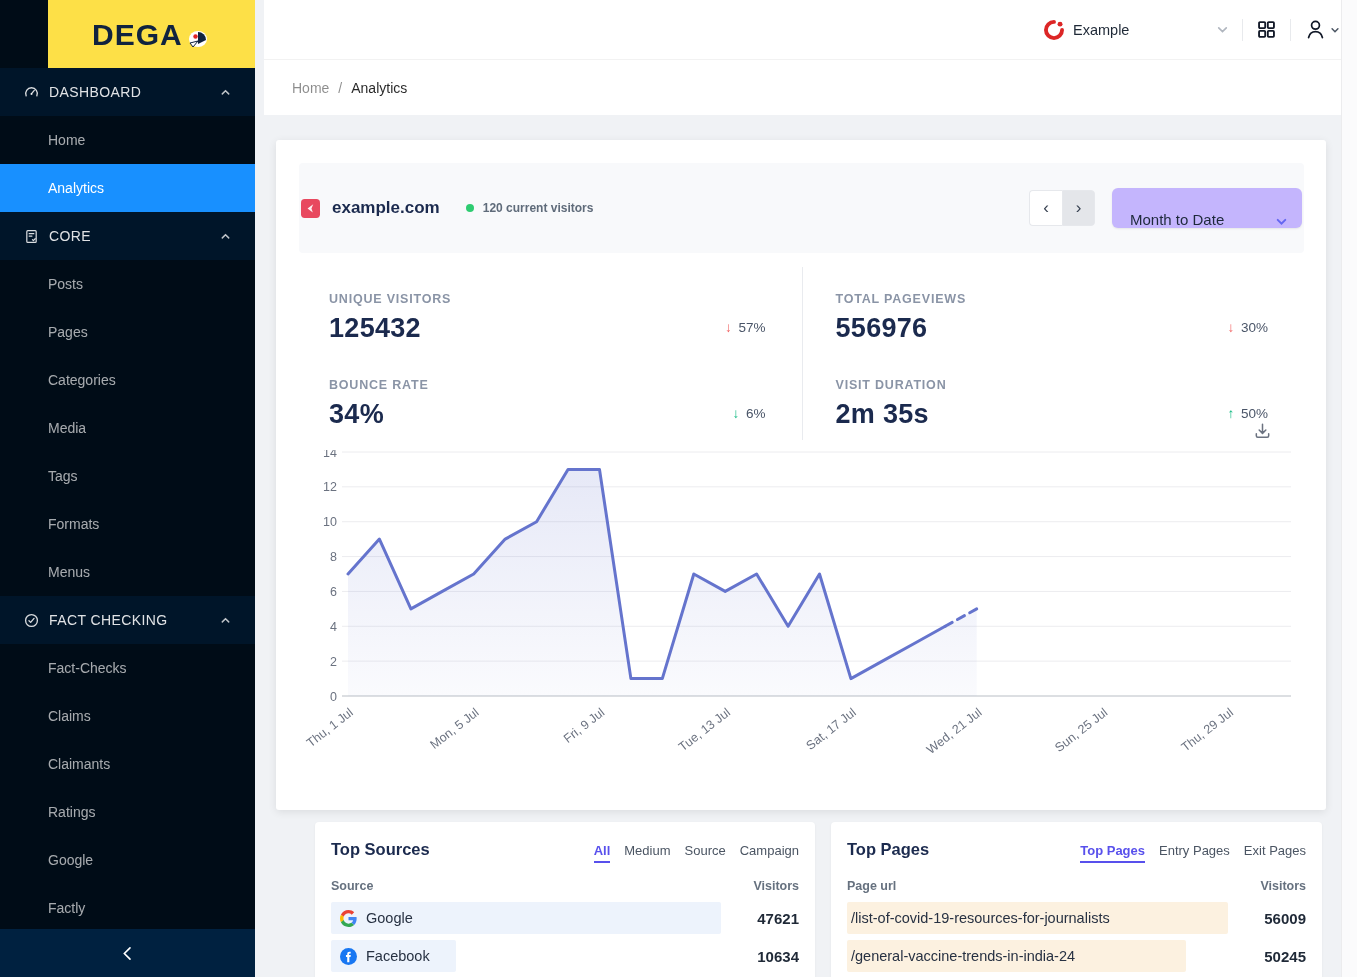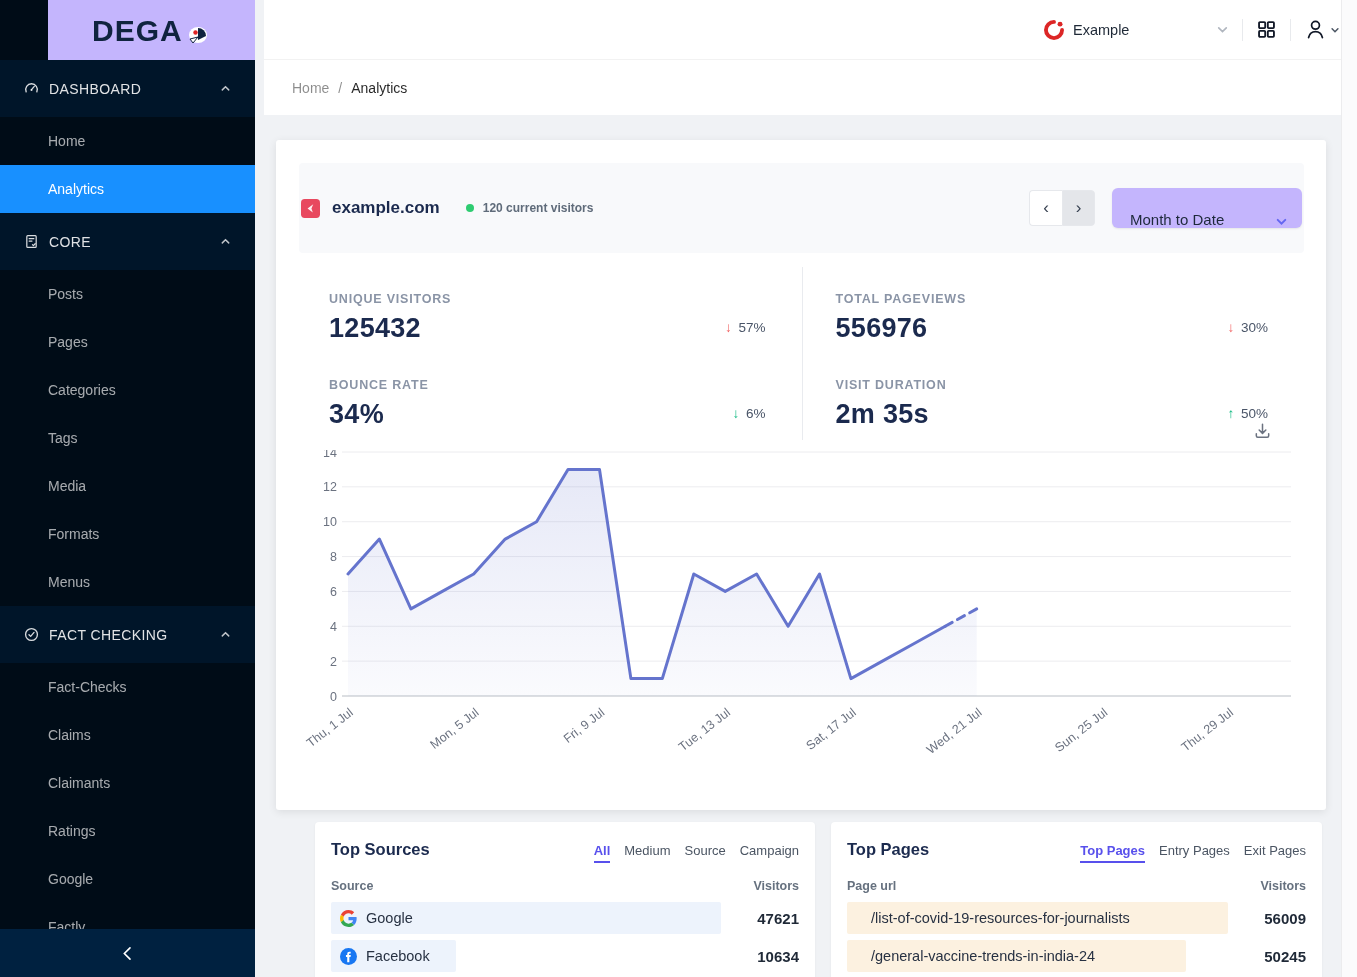--- a/index.html
+++ b/index.html
@@ -2,23 +2,23 @@
 <html><head>
 <meta charset="utf-8">
 <style>
   * { margin:0; padding:0; box-sizing:border-box; }
   html,body { width:1357px; height:977px; overflow:hidden; background:#f0f2f5;
               font-family:"Liberation Sans","DejaVu Sans",sans-serif; }
   .page { position:relative; width:1357px; height:977px; }
 
   
   .sidebar { position:absolute; left:0; top:0; width:255px; height:977px; background:#000c17; z-index:20; }
-  .logo-box { height:60px; background:#c4b5fd; display:flex; align-items:center; justify-content:center;margin-left:48px; }
+  .logo-box { height:68px; background:#fde047; display:flex; align-items:center; justify-content:center;margin-left:48px; }
   .menu { height:869px; overflow:hidden; }
-  .menu-header { height:57px; display:flex; align-items:center; padding:8px 24px; background:#001529;
+  .menu-header { height:48px; display:flex; align-items:center; padding:8px 24px; background:#001529;
                  color:rgba(255,255,255,.88); font-size:14px; letter-spacing:.4px; cursor:pointer; }
   .menu-header .mh-icon { display:flex; margin-right:10px; color:rgba(255,255,255,.85); }
   .menu-header .mh-label { flex:1; font-weight:400; }
   .menu-header .mh-chevron { display:flex; color:rgba(255,255,255,.75); }
   .menu-item { height:48px; line-height:48px; padding-left:48px; color:rgba(255,255,255,.65);
                font-size:14px; background:#000c17; cursor:pointer; white-space:nowrap; }
   .menu-item.active { background:#1890ff; color:#fff; }
   .sider-trigger { position:absolute; bottom:0; left:0; width:255px; height:48px; background:#002140;
                    display:flex; align-items:center; justify-content:center; cursor:pointer; }
 
@@ -86,21 +86,21 @@
   .tab { font-size:13px; color:#4b5563; cursor:pointer; padding-bottom:3px;text-align:center; }
   .tab.active { color:#5850ec; font-weight:700; border-bottom:2px solid #5850ec; }
   .cols { display:flex; justify-content:space-between; margin-top:16px; font-size:12.5px;
           font-weight:700; color:#66717f; }
   .rows { margin-top:9px; display:flex; flex-direction:column; gap:6px; }
   .list-row { display:flex; align-items:center; height:32px; }
   .row-label-area { position:relative; flex:1; height:32px; display:flex; align-items:center; }
   .row-bar { position:absolute; left:0; top:0; bottom:0; border-radius:2px; }
   .row-icon { display:flex; margin:0 9px 0 9px; position:relative; z-index:1; }
   .row-text { position:relative; z-index:1; font-size:14.5px; color:#273142; }
-  .pages .row-text { margin-left:24px; }
+  .pages .row-text { margin-left:4px; }
   .row-value { width:78px; text-align:right; font-size:15px; font-weight:600; color:#1f2937; }
 
   
   .scroll-track { position:absolute; right:0; top:0; width:16px; height:977px; background:#fbfbfc;
                   border-left:1px solid #ececee; z-index:30; }
 </style>
 </head>
 <body>
 
 <div class="page">
@@ -144,22 +144,22 @@
           <span class="mh-label">CORE</span>
           <span class="mh-chevron">
             <svg viewBox="0 0 12 12" width="11" height="11" fill="none" stroke="currentColor" stroke-width="1.6" stroke-linecap="round">
               <path d="M2.5 7.5 6 4l3.5 3.5"></path>
             </svg>
           </span>
         </div>
         <div class="menu-item">Posts</div>
         <div class="menu-item">Pages</div>
         <div class="menu-item">Categories</div>
+        <div class="menu-item">Media</div>
         <div class="menu-item">Tags</div>
-        <div class="menu-item">Media</div>
         <div class="menu-item">Formats</div>
         <div class="menu-item">Menus</div>
         <div class="menu-header">
           <span class="mh-icon">
             <svg viewBox="0 0 16 16" width="15" height="15" fill="none" stroke="currentColor" stroke-width="1.4">
               <circle cx="8" cy="8" r="6.3"></circle>
               <path d="M5.3 8.2l1.8 1.8 3.6-4.2" stroke-linecap="round" stroke-linejoin="round"></path>
             </svg>
           </span>
           <span class="mh-label">FACT CHECKING</span>

